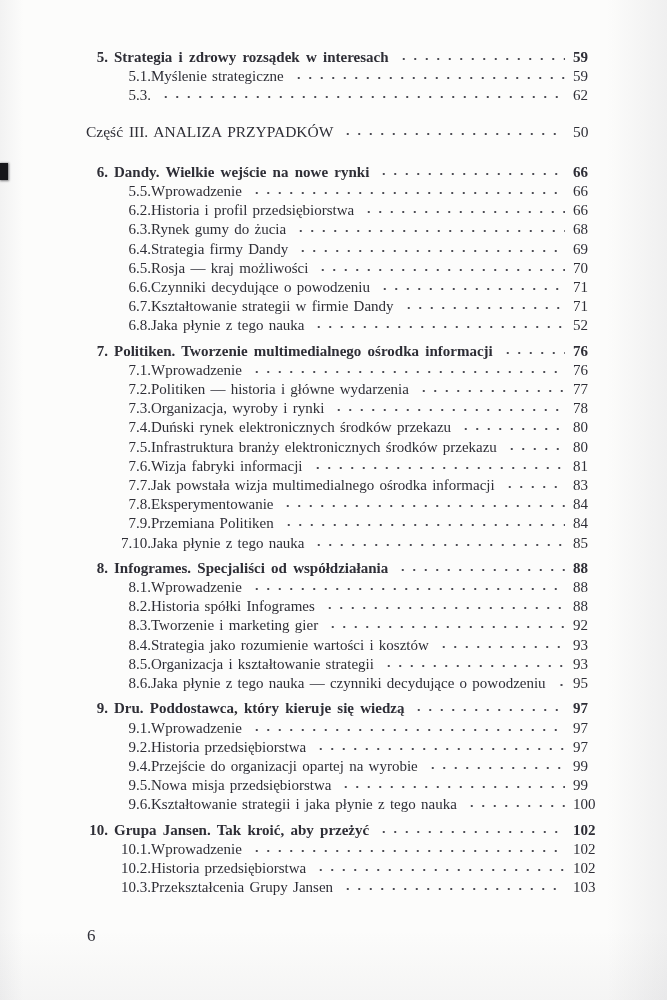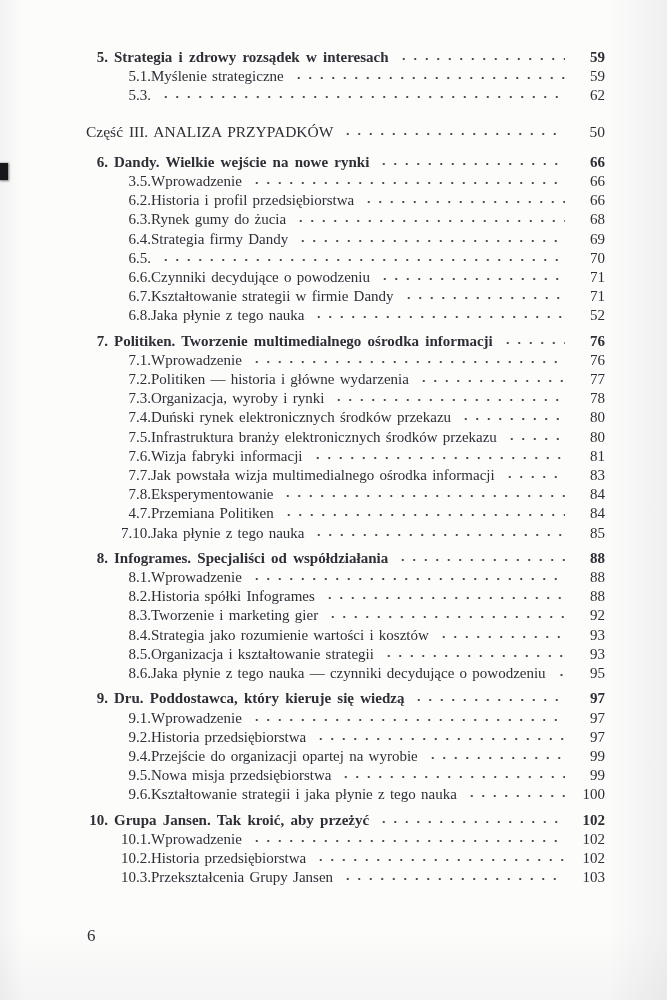--- a/index.html
+++ b/index.html
@@ -31,30 +31,30 @@
     line-height: 19.2px; font-size: 15px;
     white-space: nowrap; word-spacing: 1.5px;
   }
   .chapter-row { font-weight: bold; word-spacing: 2.5px; }
   .chapter-row .num { min-width: 22px; text-align: right; margin-right: 6px; }
   .item-row { padding-left: 28px; }
   .item-row .num { min-width: 37px; text-align: right; }
   .part-row { font-size: 15.5px; word-spacing: 2px; }
   .section { margin-top: 6px; }
   .section:first-child { margin-top: 0; }
-  .section.part { margin-top: 16px; margin-bottom: 12px; }
+  .section.part { margin-top: 16px; margin-bottom: 22px; }
   .dots {
     flex: 1 1 auto; min-width: 10px; height: 12px;
     margin: 0 8px 0 7px;
     background-image: radial-gradient(circle, #4b4b53 1.05px, rgba(0,0,0,0) 1.4px);
     background-size: 11.5px 4px;
     background-repeat: repeat-x;
     background-position: left 2px bottom 1px;
   }
-  .pg { min-width: 32px; text-align: right; }
+  .pg { min-width: 32px; }
   .footer {
     position: absolute; left: 87px; top: 926px;
     font-size: 17px; color: #33333b;
   }
 </style>
 </head>
 <body>
 
 <div class="paper-shade"></div>
 <div class="scan-mark"></div>
@@ -87,21 +87,21 @@
       </div>
     </section>
     <section class="section chapter">
       <div class="row chapter-row">
         <span class="num">6.</span>
         <span class="title">Dandy. Wielkie wejście na nowe rynki</span>
         <span class="dots"></span>
         <span class="pg">66</span>
       </div>
       <div class="row item-row">
-        <span class="num">3.5.</span>
+        <span class="num">5.5.</span>
         <span class="title">Wprowadzenie</span>
         <span class="dots"></span>
         <span class="pg">66</span>
       </div>
       <div class="row item-row">
         <span class="num">6.2.</span>
         <span class="title">Historia i profil przedsiębiorstwa</span>
         <span class="dots"></span>
         <span class="pg">66</span>
       </div>
@@ -112,20 +112,21 @@
         <span class="pg">68</span>
       </div>
       <div class="row item-row">
         <span class="num">6.4.</span>
         <span class="title">Strategia firmy Dandy</span>
         <span class="dots"></span>
         <span class="pg">69</span>
       </div>
       <div class="row item-row">
         <span class="num">6.5.</span>
+        <span class="title">Rosja — kraj możliwości</span>
         <span class="dots"></span>
         <span class="pg">70</span>
       </div>
       <div class="row item-row">
         <span class="num">6.6.</span>
         <span class="title">Czynniki decydujące o powodzeniu</span>
         <span class="dots"></span>
         <span class="pg">71</span>
       </div>
       <div class="row item-row">
@@ -190,21 +191,21 @@
         <span class="dots"></span>
         <span class="pg">83</span>
       </div>
       <div class="row item-row">
         <span class="num">7.8.</span>
         <span class="title">Eksperymentowanie</span>
         <span class="dots"></span>
         <span class="pg">84</span>
       </div>
       <div class="row item-row">
-        <span class="num">4.7.</span>
+        <span class="num">7.9.</span>
         <span class="title">Przemiana Politiken</span>
         <span class="dots"></span>
         <span class="pg">84</span>
       </div>
       <div class="row item-row">
         <span class="num">7.10.</span>
         <span class="title">Jaka płynie z tego nauka</span>
         <span class="dots"></span>
         <span class="pg">85</span>
       </div>

